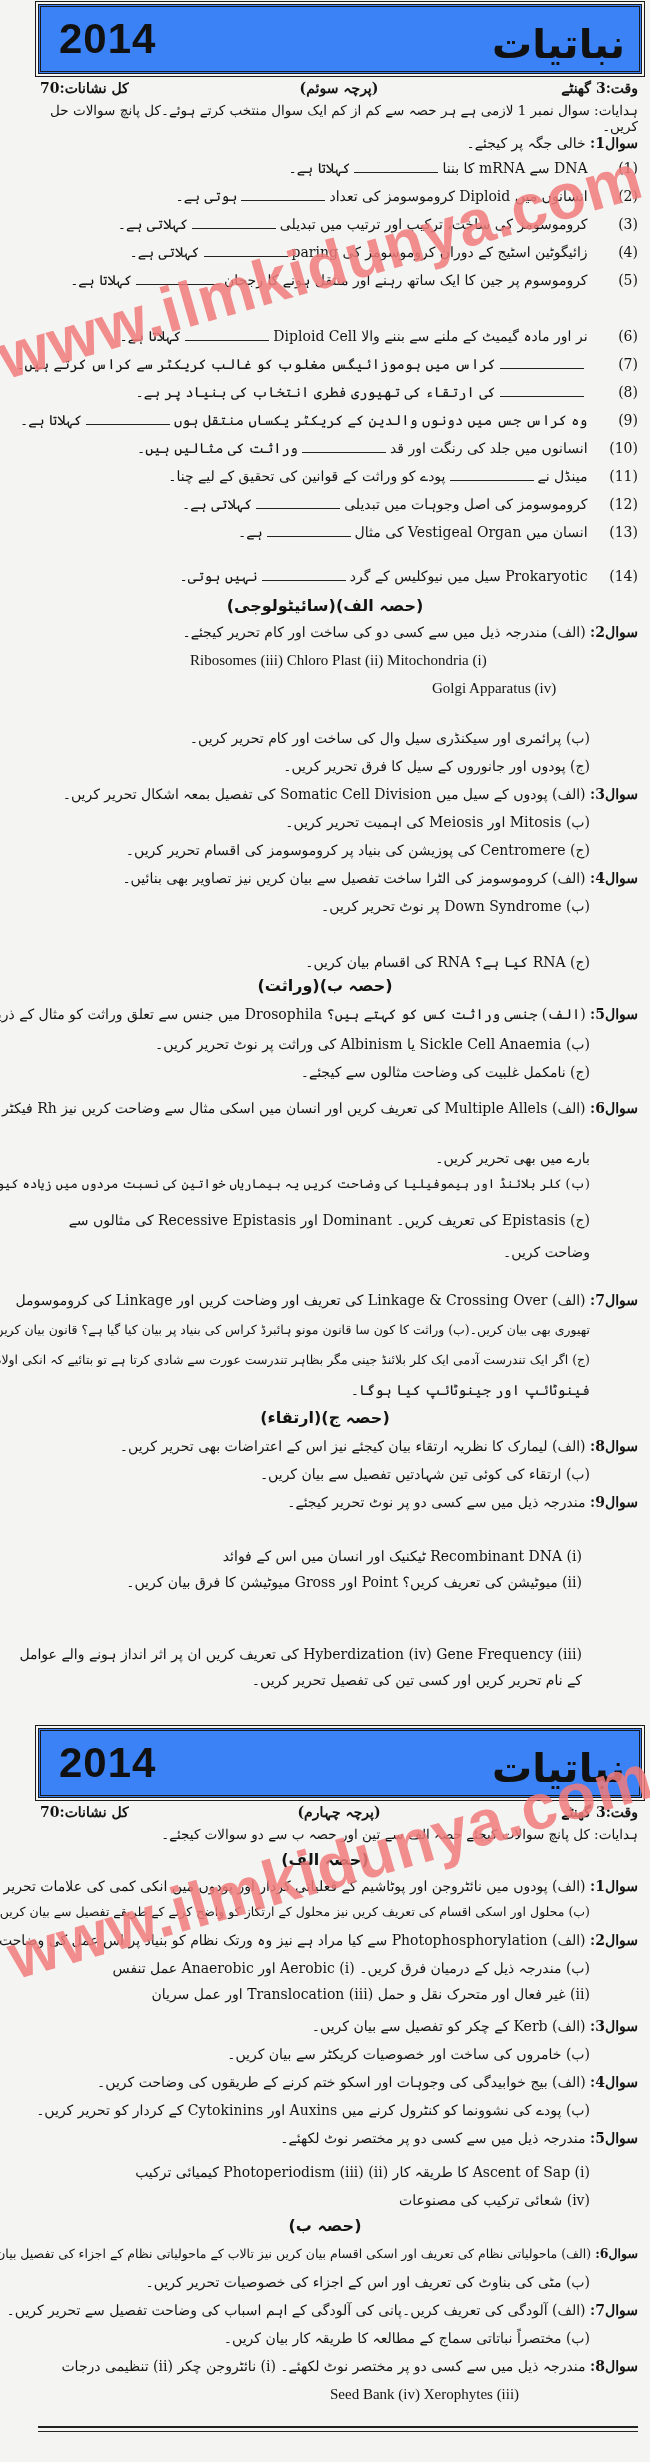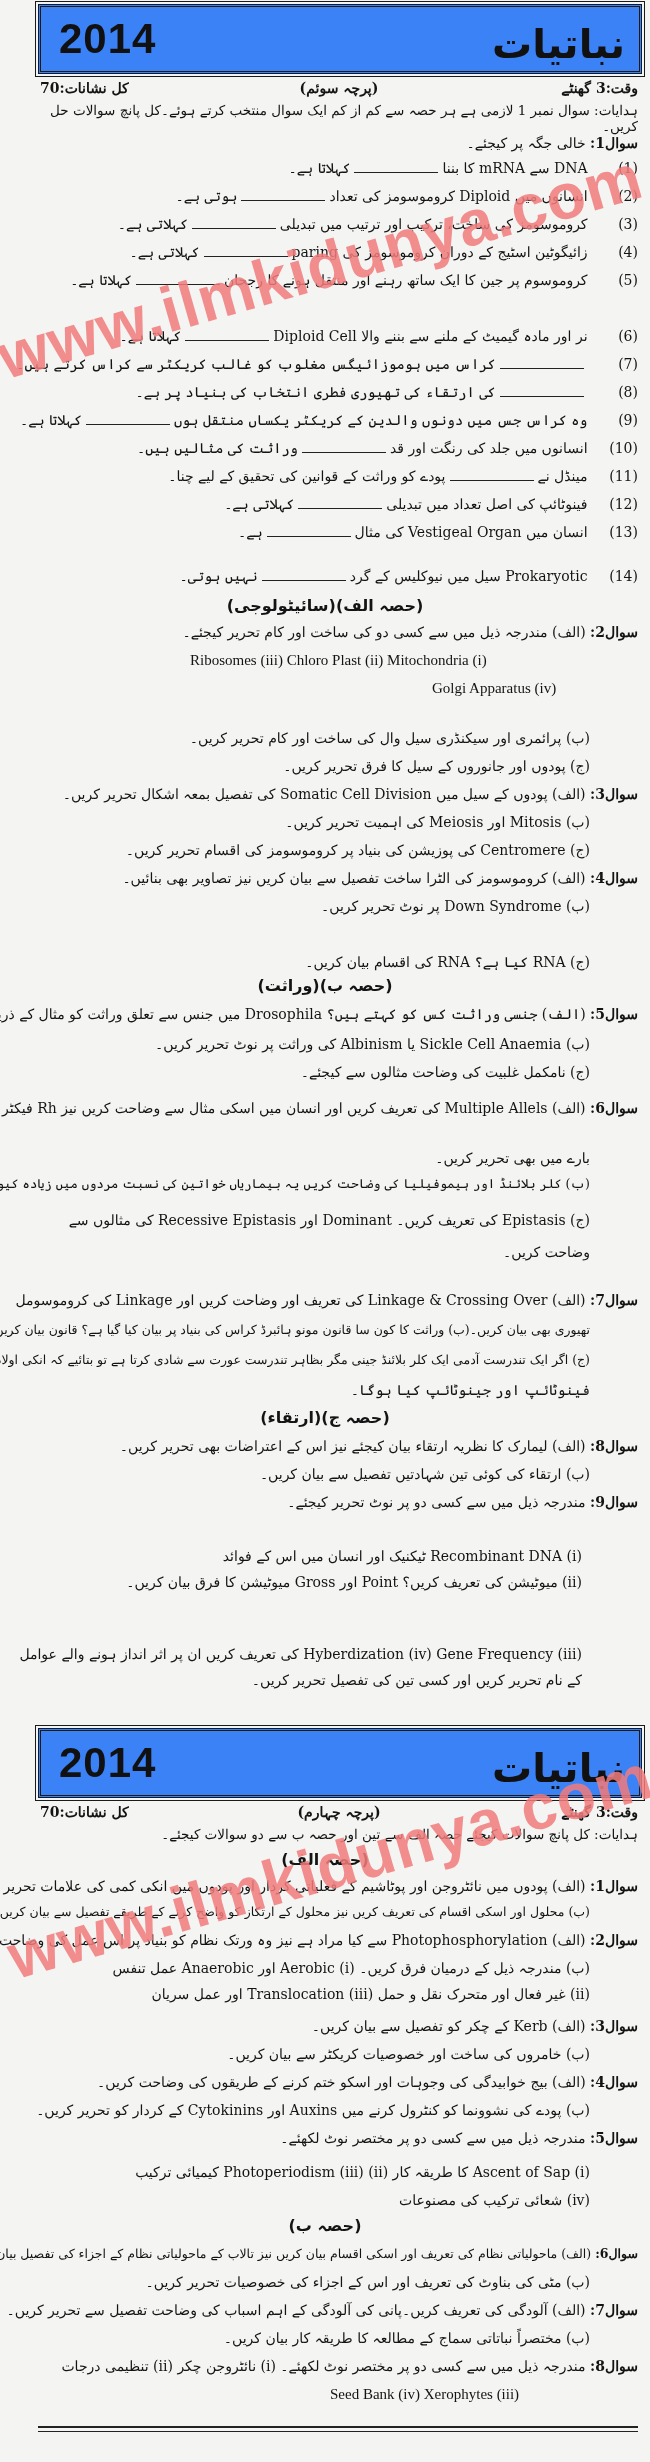--- a/index.html
+++ b/index.html
@@ -135,21 +135,21 @@
     <div class="line" style="top:438px;">
       <span class="num">(10)</span>
       <span>انسانوں میں جلد کی رنگت اور قد</span><span class="blank"></span><span>وراثت کی مثالیں ہیں۔</span>
     </div>
     <div class="line" style="top:466px;">
       <span class="num">(11)</span>
       <span>مینڈل نے</span><span class="blank"></span><span>پودے کو وراثت کے قوانین کی تحقیق کے لیے چنا۔</span>
     </div>
     <div class="line" style="top:494px;">
       <span class="num">(12)</span>
-      <span>فینوٹائپ کی اصل تعداد میں تبدیلی</span><span class="blank"></span><span>کہلاتی ہے۔</span>
+      <span>کروموسومز کی اصل وجوہات میں تبدیلی</span><span class="blank"></span><span>کہلاتی ہے۔</span>
     </div>
     <div class="line" style="top:522px;">
       <span class="num">(13)</span>
       <span>انسان میں Vestigeal Organ کی مثال</span><span class="blank"></span><span>ہے۔</span>
     </div>
     <div class="line" style="top:566px;">
       <span class="num">(14)</span>
       <span>Prokaryotic سیل میں نیوکلیس کے گرد</span><span class="blank"></span><span>نہیں ہوتی۔</span>
     </div>
 

